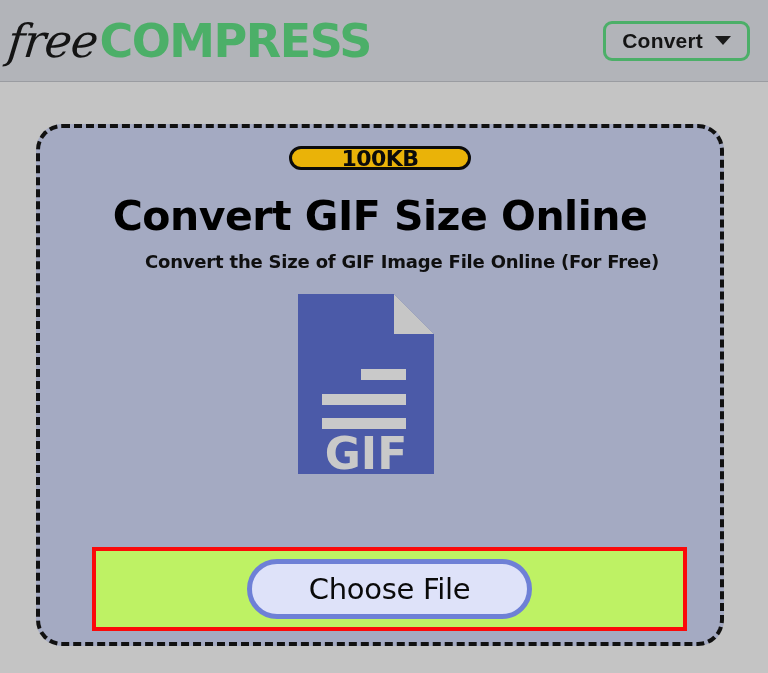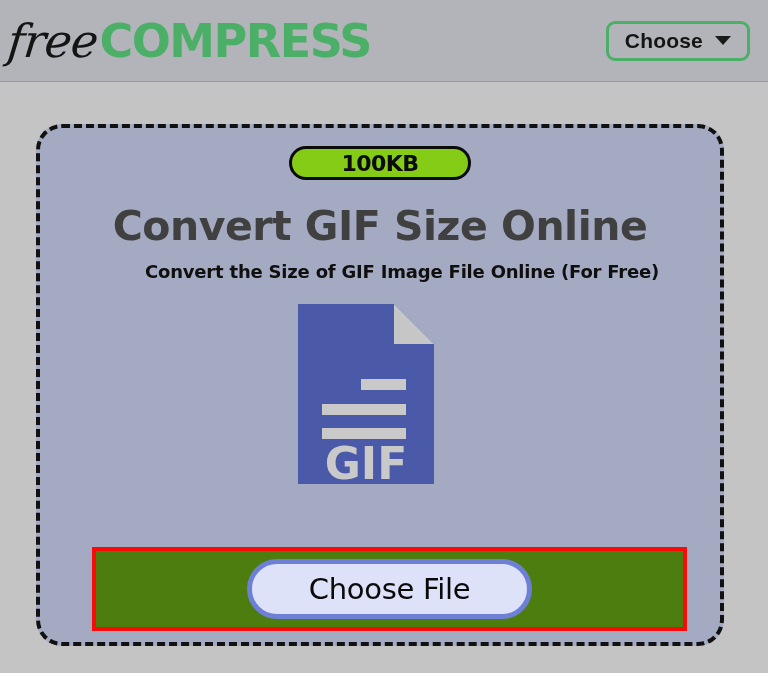--- a/index.html
+++ b/index.html
@@ -89,43 +89,43 @@
 
   
   .size-row {
     display: flex;
     gap: 8px;
     margin-top: 18px;
   }
   .size-pill {
     border: 3px solid #0b0b0b;
     border-radius: 20px;
-    background: #84cc16;
+    background: #eab308;
     width: 182px;
-    height: 34px;
+    height: 24px;
     display: flex;
     align-items: center;
     justify-content: center;
     cursor: pointer;
   }
   .size-pill span {
     font-family: "DejaVu Sans", sans-serif;
     font-size: 22px;
     font-weight: 700;
     color: #0b0b0b;
     letter-spacing: -0.5px;
   }
 
   
   .title {
     margin-top: 26px;
     font-family: "DejaVu Sans", sans-serif;
     font-size: 41px;
     font-weight: 700;
-    color: #404040;
+    color: #000000;
     letter-spacing: -0.5px;
     line-height: 1;
   }
   .subtitle {
     margin-top: 14px;
     font-family: "DejaVu Sans", sans-serif;
     font-size: 18px;
     font-weight: 700;
     color: #0f0f0f;
     letter-spacing: -0.2px;
@@ -140,21 +140,21 @@
     position: relative;
   }
 
   
   .choose-band {
     position: absolute;
     left: 52px;
     top: 419px;
     width: 595px;
     height: 84px;
-    background: #4d7c0f;
+    background: #bef264;
     border: 4px solid #fb0a0a;
     display: flex;
     align-items: center;
     justify-content: center;
   }
   .choose-btn {
     border: 5px solid #6e80d6;
     border-radius: 32px;
     background: #dee2f9;
     width: 285px;
@@ -176,21 +176,21 @@
 <body>
 
 <div class="header">
 
   <div class="logo">
     <span class="logo-free">free</span>
     <span class="logo-compress">COMPRESS</span>
   </div>
 
   <div class="lang-select">
-    <span class="lang-label">Choose</span>
+    <span class="lang-label">Convert</span>
     <span class="caret"></span>
   </div>
 
 </div>
 
 <div class="upload-panel">
 
   <div class="size-row">
     <div class="size-pill">
       <span>100KB</span>

